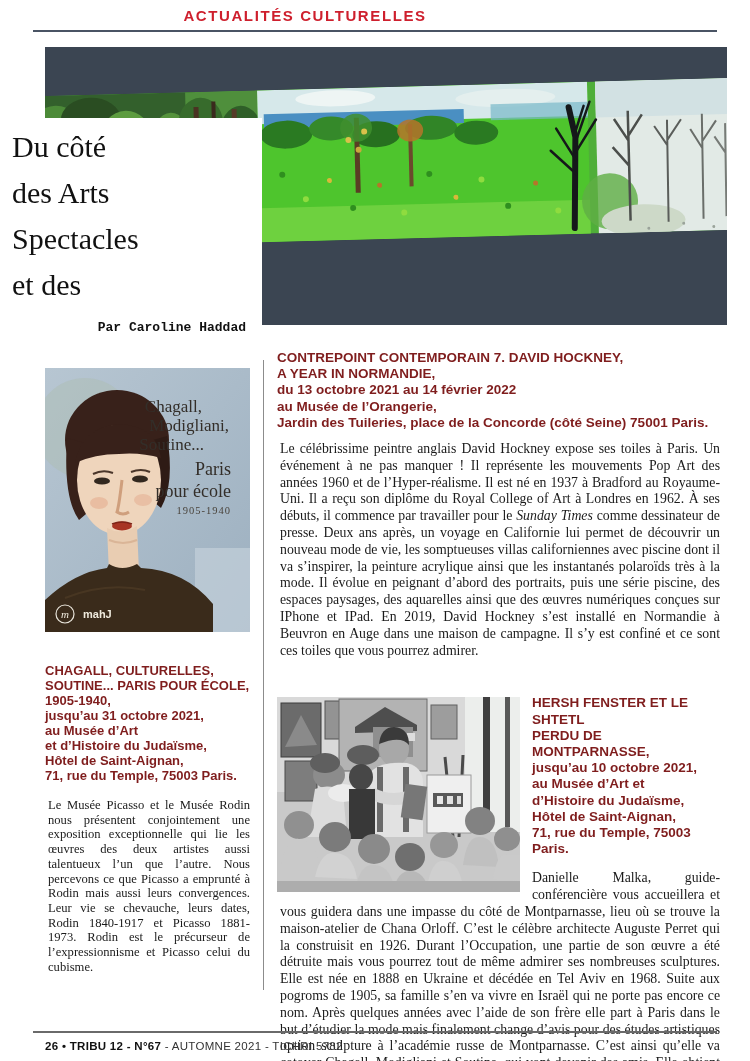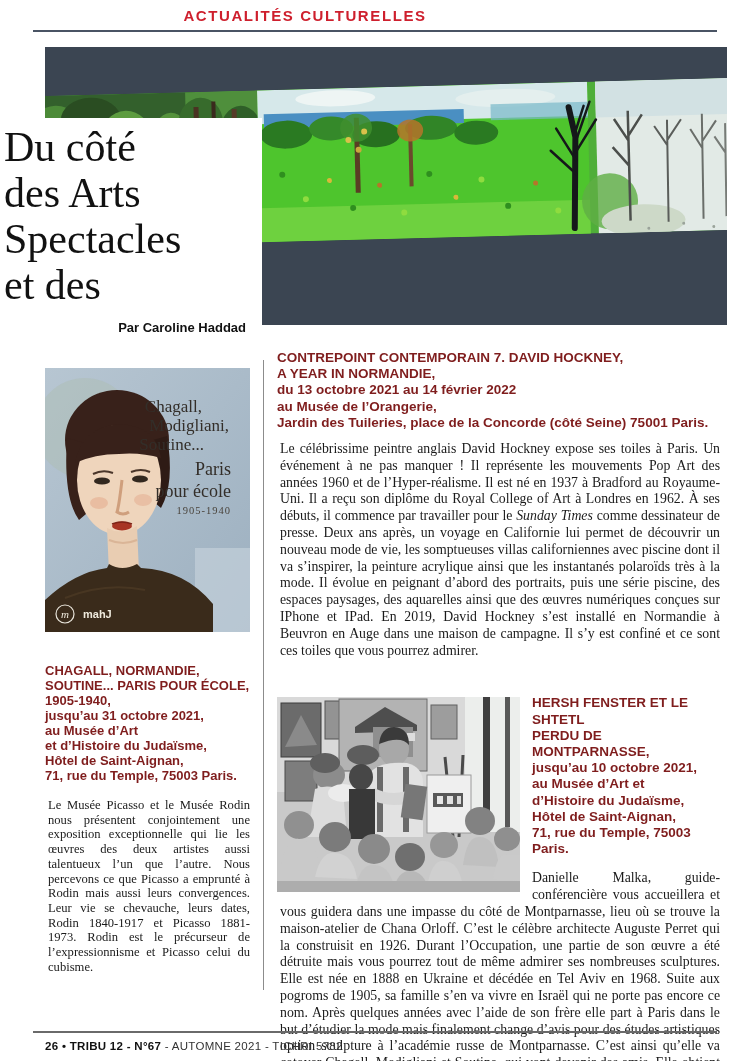--- a/index.html
+++ b/index.html
@@ -15,24 +15,24 @@
     font-size:15px;letter-spacing:1.6px;color:#ce1f2d;
   }
   .header-rule{top:30px;left:33px;width:684px;height:0;border-top:2px solid #4a5464;}
   
   .hero{top:47px;left:45px;width:682px;height:278px;background:#3b4552;overflow:hidden;}
   .painting{position:absolute;left:-8px;top:40px;width:700px;height:152px;
     transform:rotate(-1.5deg);transform-origin:center;}
   .painting svg{display:block;width:100%;height:100%;}
   
   .title-card{top:118px;left:0;width:262px;height:237px;background:#ffffff;}
-  .title-card h1{margin:6px 0 0 4px;font-weight:400;font-size:42px;line-height:46px;color:#111;}
+  .title-card h1{margin:6px 0 0 12px;font-weight:400;font-size:30px;line-height:46px;color:#111;}
   .title-card h1 span{display:block;}
   .byline{margin:12px 16px 0 0;text-align:right;
-    font-family:Liberation Sans, sans-serif;font-weight:700;font-size:13px;color:#111;}
+    font-family:Liberation Mono, monospace;font-weight:700;font-size:13px;color:#111;}
   
   .col-divider{top:360px;left:263px;width:1px;height:630px;background:#8c8c8c;}
   .left-col{top:368px;left:45px;width:208px;}
   .right-col{top:350px;left:277px;width:446px;}
   .poster{width:205px;height:264px;}
   .poster svg{display:block;width:205px;height:264px;}
   h2,h3{margin:0;font-family:"Liberation Sans", sans-serif;color:#7f1d1d;}
   .hblock span{display:block;}
   .h-left{margin-top:31px;font-size:13px;line-height:15px;font-weight:700;}
   .h-right{font-size:13.5px;line-height:16.2px;font-weight:700;}
@@ -178,21 +178,21 @@
           <text x="157" y="44" text-anchor="end" font-size="17">Chagall,</text>
           <text x="184" y="63" text-anchor="end" font-size="17">Modigliani,</text>
           <text x="159" y="82" text-anchor="end" font-size="17">Soutine...</text>
           <text x="186" y="107" text-anchor="end" font-size="18">Paris</text>
           <text x="186" y="129" text-anchor="end" font-size="18">pour école</text>
           <text x="186" y="146" text-anchor="end" font-size="10.5" letter-spacing="1" fill="#4a443c">1905-1940</text>
         </g>
       </svg>
     </div>
     <h3 class="hblock h-left">
-      <span>CHAGALL, NORMANDIE,</span>
+      <span>CHAGALL, CULTURELLES,</span>
       <span>SOUTINE... PARIS POUR ÉCOLE,</span>
       <span>1905-1940,</span>
       <span>jusqu’au 31 octobre 2021,</span>
       <span>au Musée d’Art</span>
       <span>et d’Histoire du Judaïsme,</span>
       <span>Hôtel de Saint-Aignan,</span>
       <span>71, rue du Temple, 75003 Paris.</span>
     </h3>
     <p class="body-left">Le Musée Picasso et le Musée Rodin nous présentent conjointement une exposition exceptionnelle qui lie les œuvres des deux artistes aussi talentueux l’un que l’autre. Nous percevons ce que Picasso a emprunté à Rodin mais aussi leurs convergences. Leur vie se chevauche, leurs dates, Rodin 1840-1917 et Picasso 1881-1973. Rodin est le précurseur de l’expressionnisme et Picasso celui du cubisme.</p>
   </div>

